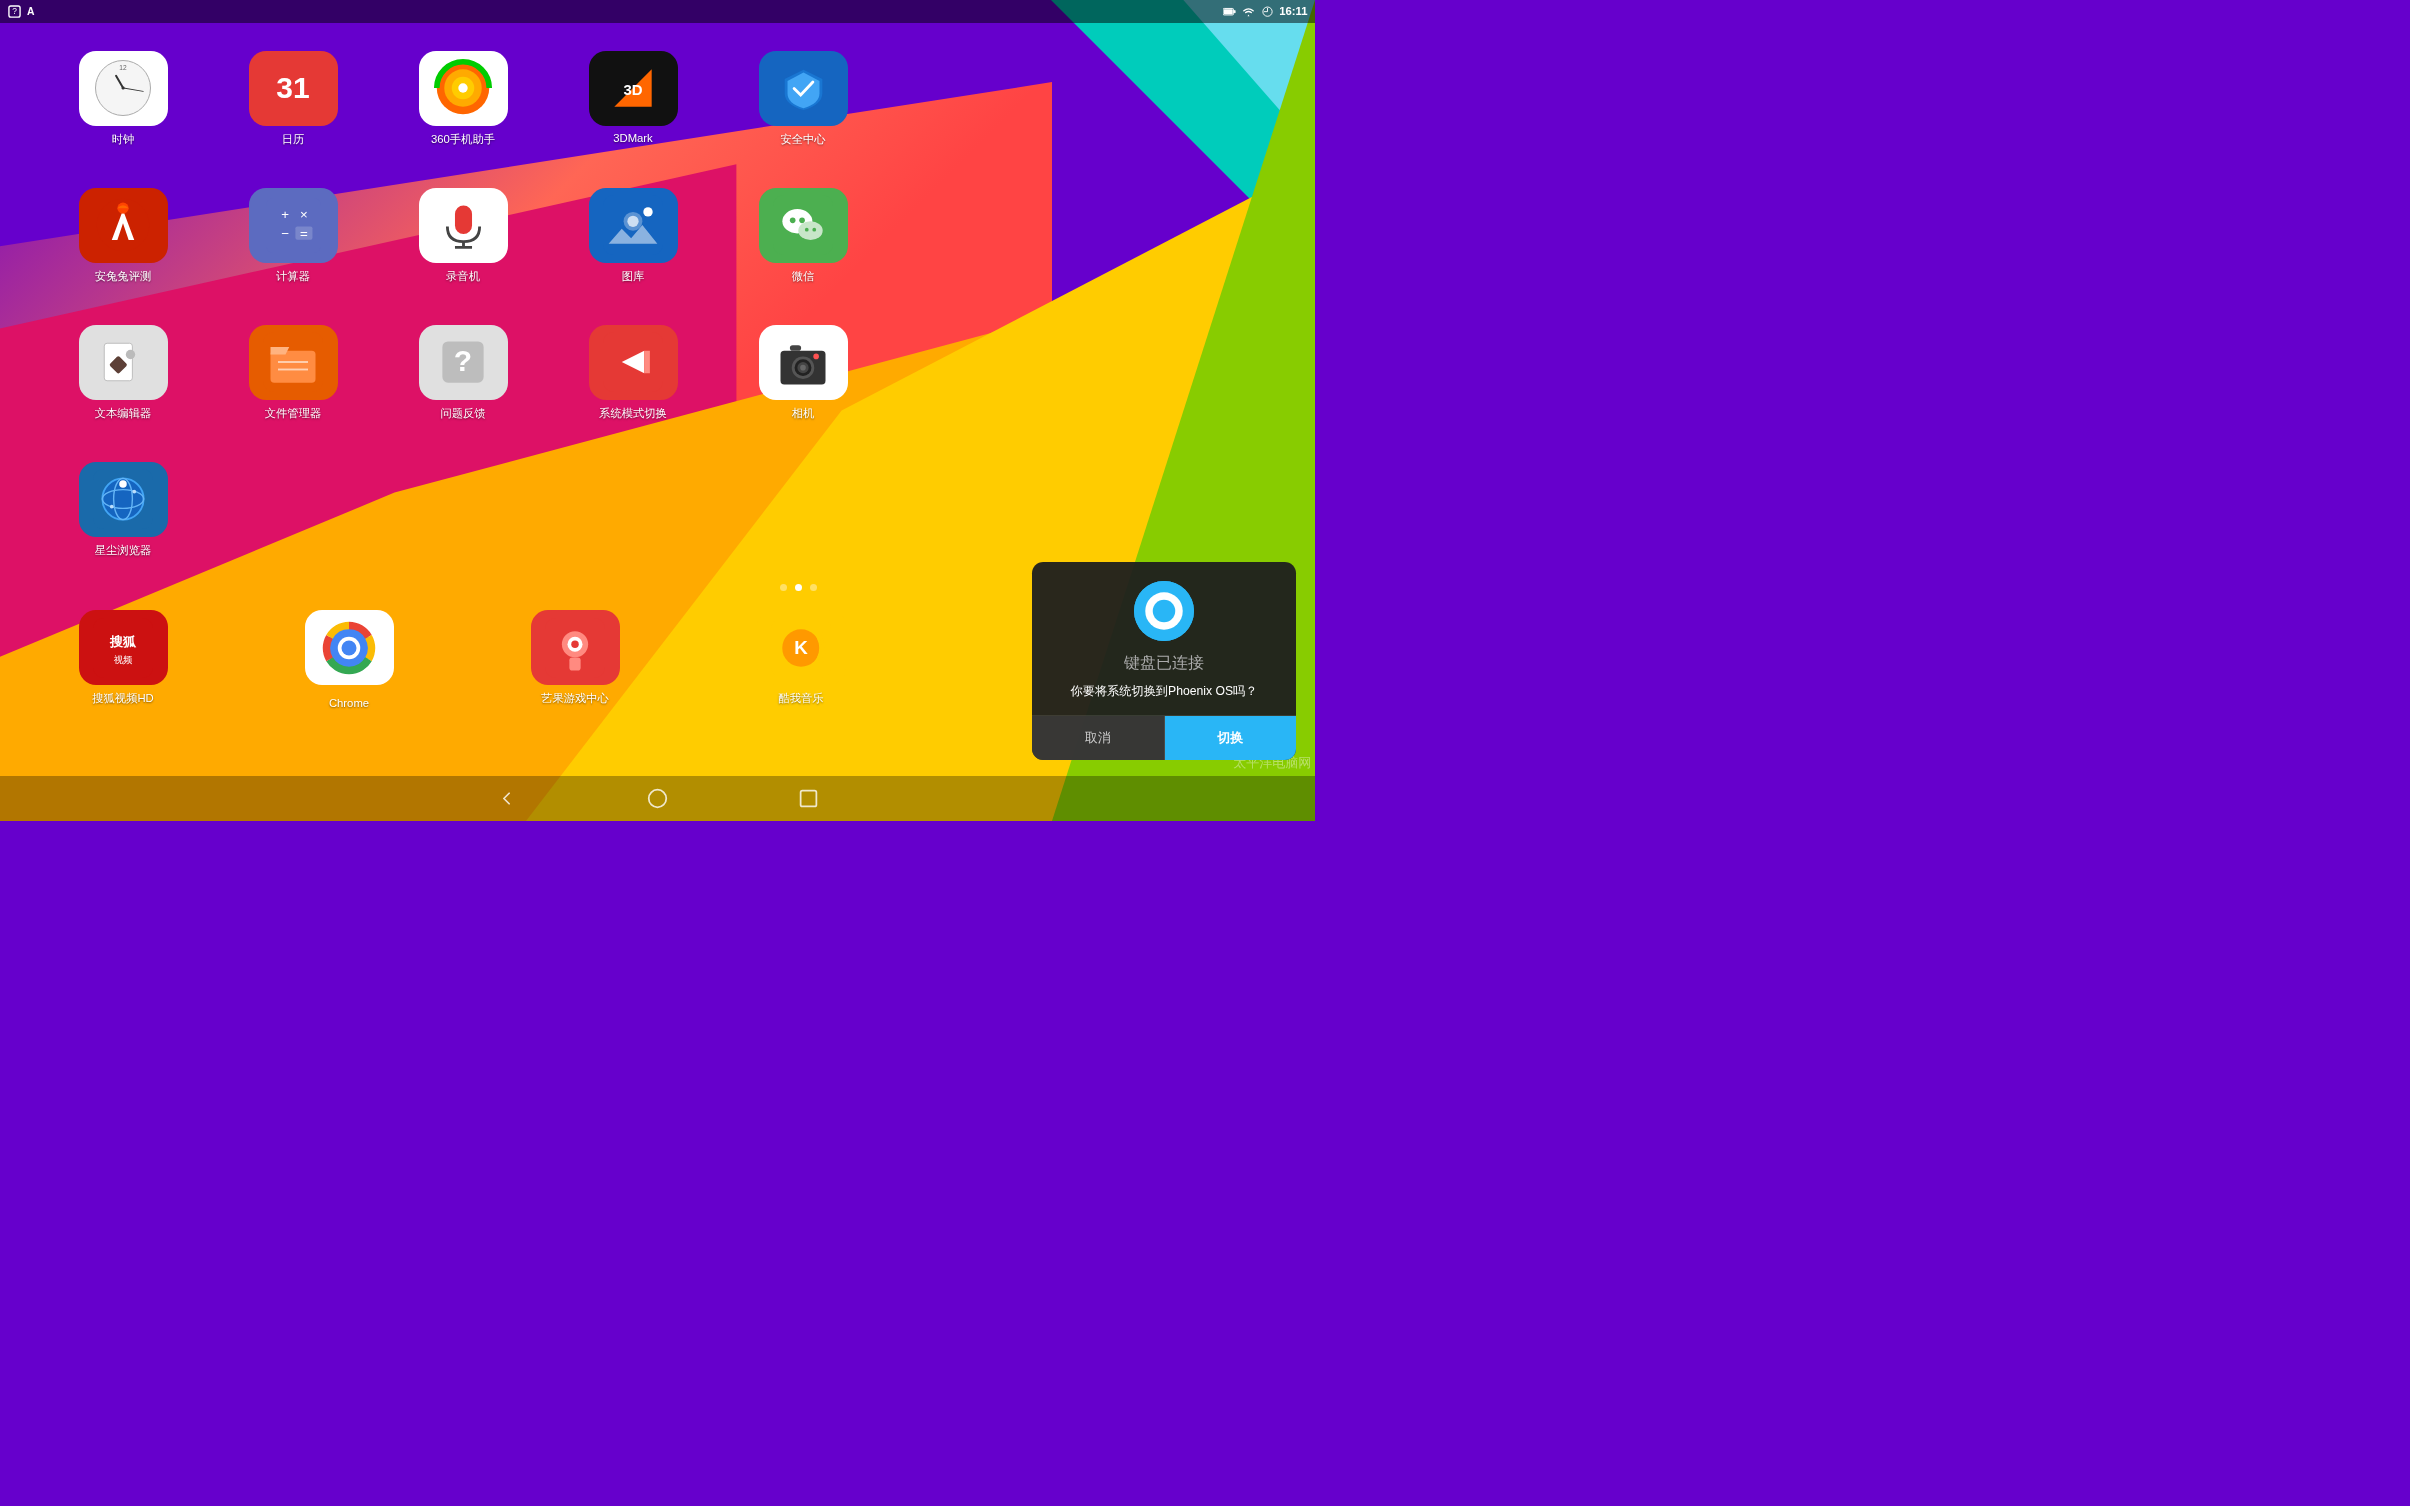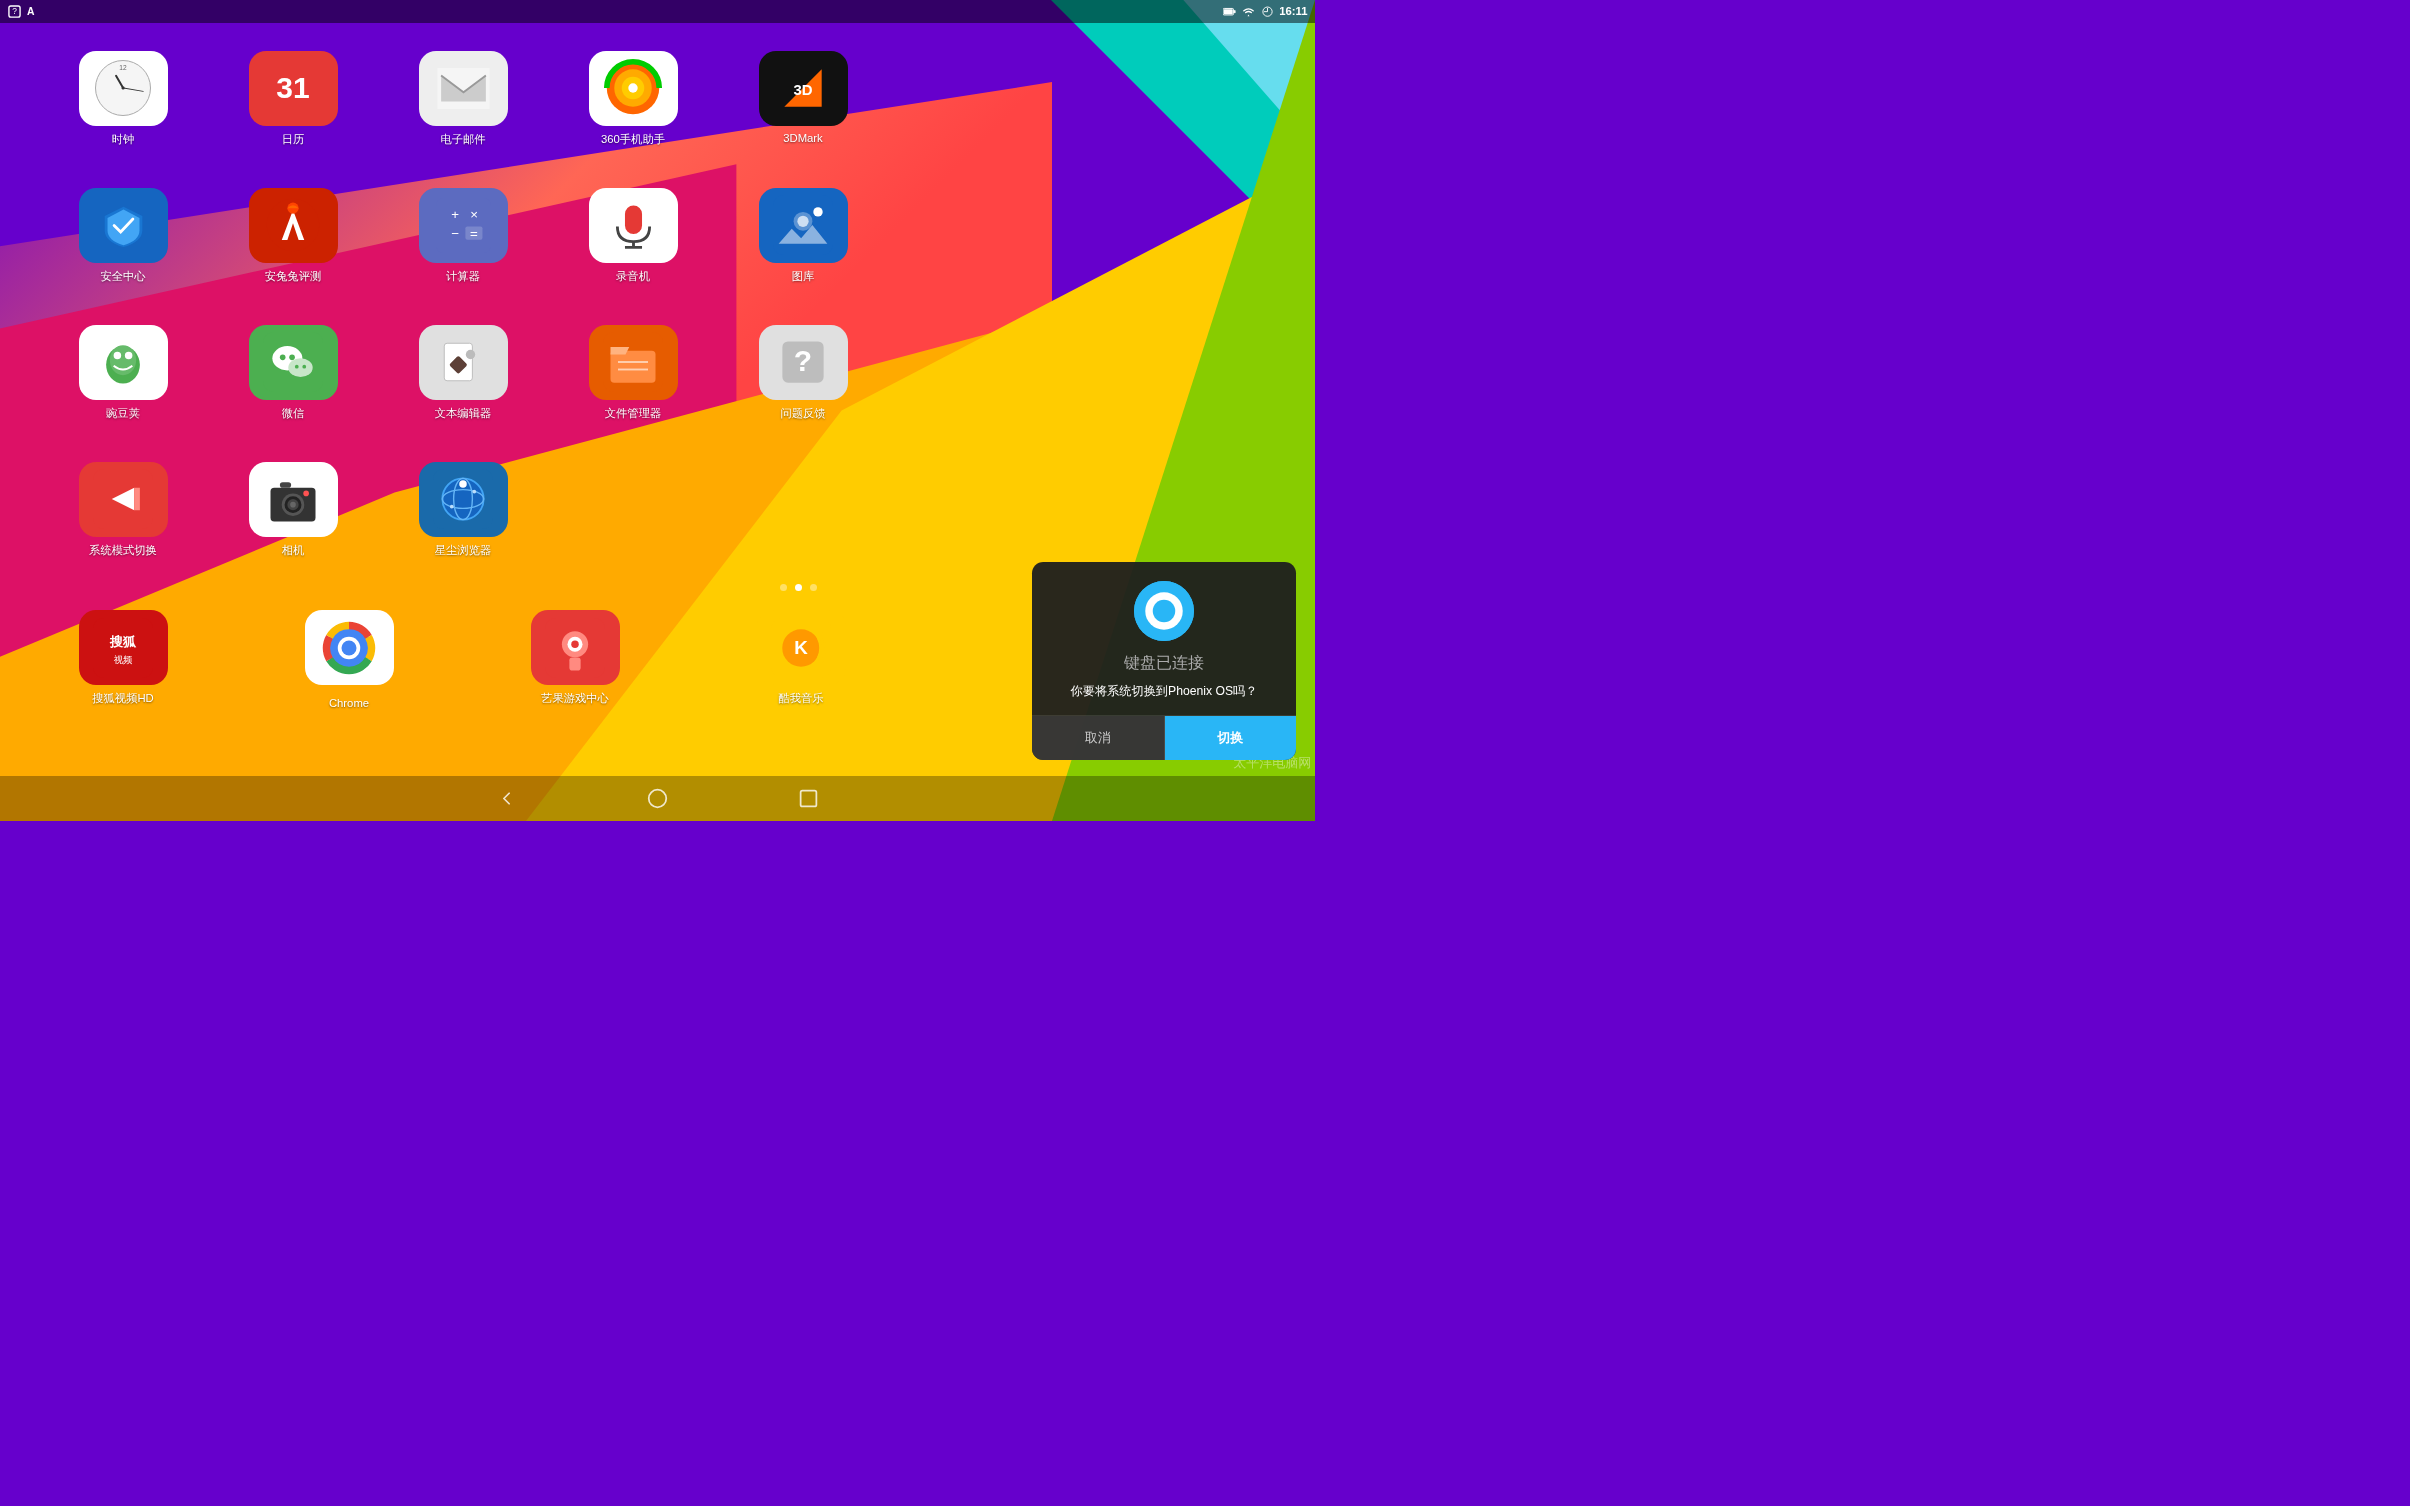--- a/index.html
+++ b/index.html
@@ -298,30 +298,20 @@
       <span class="app-label">时钟</span>
     </div>
 
     <div class="app-item">
       <div class="app-icon icon-calendar" style="background:#e53935;flex-direction:column;justify-content:center;">
         <div style="color:white;font-size:30px;font-weight:bold;line-height:1;">31</div>
       </div>
       <span class="app-label">日历</span>
     </div>
 
-    <div class="app-item">
-      <div class="app-icon icon-email">
-        <svg width="53" height="41" viewBox="0 0 56 44">
-          <rect width="56" height="44" fill="#f5f5f5"></rect>
-          <path d="M4 8 L28 26 L52 8 L52 36 L4 36 Z" fill="#cccccc"></path>
-          <path d="M4 8 L28 26 L52 8" fill="none" stroke="#999" stroke-width="2"></path>
-        </svg>
-      </div>
-      <span class="app-label">电子邮件</span>
-    </div>
 
     <div class="app-item">
       <div class="app-icon icon-360" style="background:white;">
         <svg width="60" height="60" viewBox="0 0 64 64">
           <circle cx="32" cy="32" r="28" fill="#ff6600"></circle>
           <circle cx="32" cy="32" r="20" fill="#ffaa00"></circle>
           <circle cx="32" cy="32" r="12" fill="#ffcc00"></circle>
           <circle cx="32" cy="32" r="5" fill="white"></circle>
           <path d="M4 32 A28 28 0 0 1 60 32" fill="none" stroke="#00cc00" stroke-width="6"></path>
         </svg>
@@ -395,33 +385,20 @@
           <rect width="64" height="64" rx="12" fill="#1565c0"></rect>
           <circle cx="32" cy="28" r="10" fill="white" opacity="0.3"></circle>
           <circle cx="32" cy="28" r="6" fill="white" opacity="0.7"></circle>
           <circle cx="48" cy="18" r="5" fill="white"></circle>
           <path d="M6 52 L20 36 L30 46 L42 32 L58 52 Z" fill="white" opacity="0.5"></path>
         </svg>
       </div>
       <span class="app-label">图库</span>
     </div>
 
-    <div class="app-item">
-      <div class="app-icon icon-wandoujia" style="background:white;">
-        <svg width="60" height="60" viewBox="0 0 64 64">
-          <rect width="64" height="64" rx="12" fill="white"></rect>
-          <ellipse cx="32" cy="35" rx="18" ry="20" fill="#4caf50"></ellipse>
-          <ellipse cx="32" cy="30" rx="14" ry="16" fill="#66bb6a"></ellipse>
-          <circle cx="26" cy="25" r="4" fill="white"></circle>
-          <circle cx="38" cy="25" r="4" fill="white"></circle>
-          <path d="M22 36 Q32 44 42 36" fill="none" stroke="white" stroke-width="2"></path>
-        </svg>
-      </div>
-      <span class="app-label">豌豆荚</span>
-    </div>
 
     <div class="app-item">
       <div class="app-icon icon-wechat" style="background:#4caf50;">
         <svg width="60" height="60" viewBox="0 0 64 64">
           <rect width="64" height="64" rx="12" fill="#4caf50"></rect>
           <ellipse cx="26" cy="28" rx="16" ry="13" fill="white"></ellipse>
           <circle cx="21" cy="27" r="3" fill="#4caf50"></circle>
           <circle cx="31" cy="27" r="3" fill="#4caf50"></circle>
           <ellipse cx="40" cy="38" rx="13" ry="10" fill="#c8e6c9"></ellipse>
           <circle cx="36" cy="37" r="2" fill="#4caf50"></circle>

